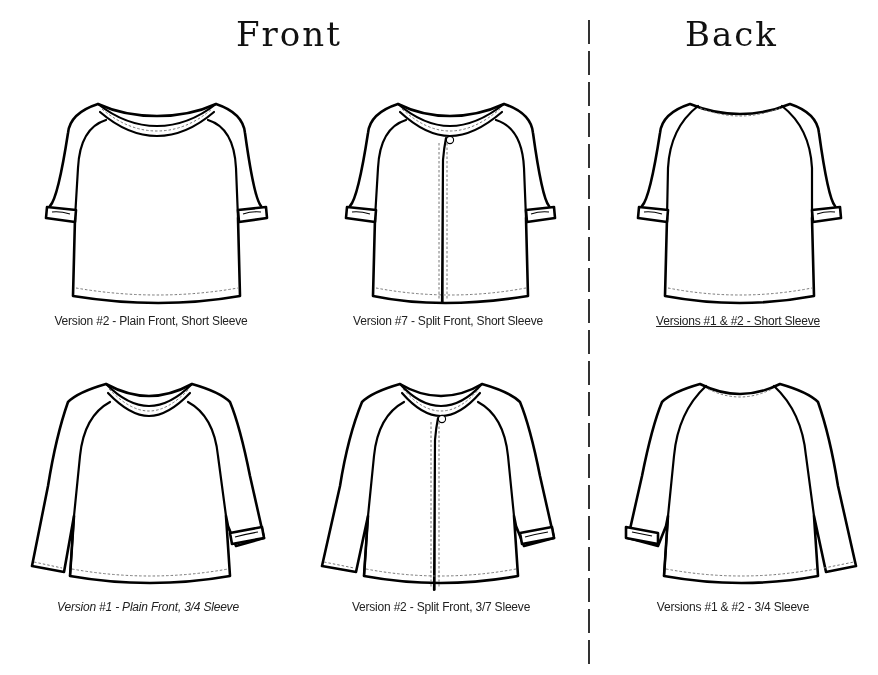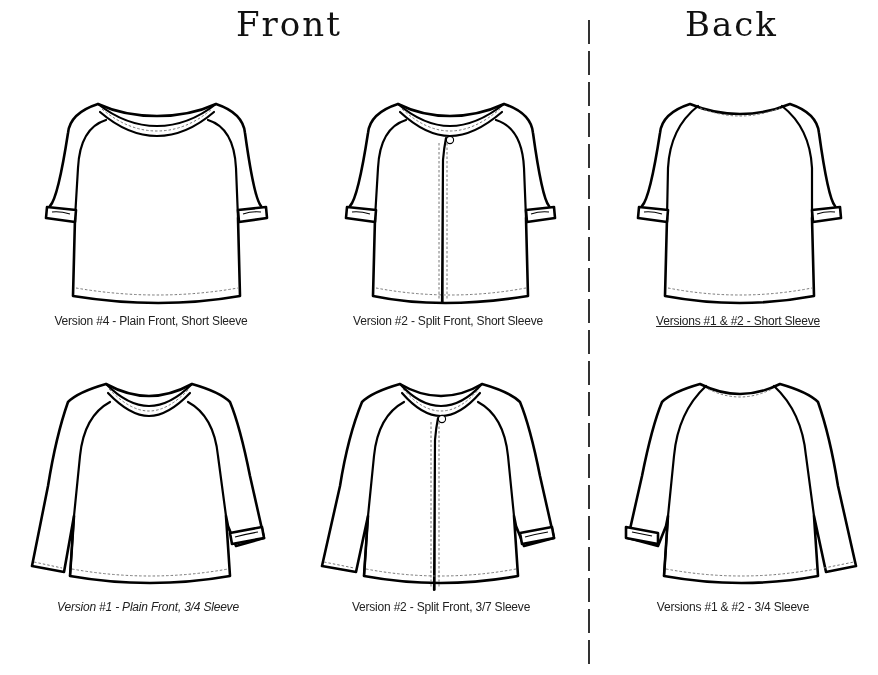--- a/index.html
+++ b/index.html
@@ -1,18 +1,18 @@
 <!DOCTYPE html>
 <html><head>
 <meta charset="utf-8">
 <style>
   html, body { margin: 0; padding: 0; background: #ffffff; }
   body { width: 878px; height: 675px; position: relative; overflow: hidden;
          font-family: "Liberation Sans", sans-serif; color: #1a1a1a; }
-  .heading { position: absolute; top: 4px; font-family: "DejaVu Serif", "Liberation Serif", serif;
+  .heading { position: absolute; top: 14px; font-family: "DejaVu Serif", "Liberation Serif", serif;
              font-size: 34px; letter-spacing: 2px; color: #111; font-weight: normal; }
   .heading.front { left: 236px; }
   .heading.back { left: 685px; }
   .divider { position: absolute; left: 588px; top: 20px; height: 650px; width: 2px; }
   .panel { position: absolute; }
   .panel svg { position: absolute; left: 0; top: 0; overflow: visible; }
   .caption { position: absolute; font-size: 12px; color: #222; white-space: nowrap;
              transform: translateX(-50%); letter-spacing: -0.2px; }
   .outline { fill: #fff; stroke: #000; stroke-width: 2.6; stroke-linejoin: round; stroke-linecap: round; }
   .seam { fill: none; stroke: #000; stroke-width: 2.2; stroke-linecap: round; }
@@ -42,21 +42,21 @@
     <path class="seam" d="M168 32 Q 194 40 196 80 L 198 130"></path>
 
     <path class="outline" d="M7 119 L 36 122 L 35 134 L 6 130 Z"></path>
     <path class="thin" d="M12 124 Q 20 123 30 126"></path>
     <path class="outline" d="M198 122 L 226 119 L 227 130 L 199 134 Z"></path>
     <path class="thin" d="M203 126 Q 212 123 221 124"></path>
 
     <path class="stitch" d="M36 200 Q 117 214 198 200"></path>
   </svg>
 </div>
-<div class="caption" style="left:151px; top:314px;">Version #4 - Plain Front, Short Sleeve</div>
+<div class="caption" style="left:151px; top:314px;">Version #2 - Plain Front, Short Sleeve</div>
 
 <div class="panel" style="left:330px; top:88px;">
   <svg width="240" height="215">
     <path class="outline" d="M68 16 Q 40 25 38 45 Q 28 110 20 118 L 18 126 L 45 130 L 43 208 Q 110 222 198 208 L 196 130 L 221 126 L 219 118 Q 212 110 203 45 Q 201 25 174 16 Q 148 28 120 28 Q 92 28 68 16 Z"></path>
     <path class="seam" d="M68 16 Q 94 38 120 38 Q 146 38 174 16"></path>
     <path class="stitch" d="M72 21 Q 96 43 120 43 Q 144 43 170 21"></path>
     <path class="seam" d="M70 24 Q 96 48 120 48 Q 144 48 172 24"></path>
     <path class="seam" d="M76 32 Q 50 40 48 80 L 45 130"></path>
     <path class="seam" d="M166 32 Q 192 40 194 80 L 196 130"></path>
 
@@ -67,21 +67,21 @@
     <path class="stitch" d="M109 55 L 109 212"></path>
     <path class="stitch" d="M117 55 L 117 212"></path>
 
     <path class="outline" d="M17 119 L 46 122 L 45 134 L 16 130 Z"></path>
     <path class="thin" d="M22 124 Q 30 123 40 126"></path>
     <path class="outline" d="M196 122 L 224 119 L 225 130 L 197 134 Z"></path>
     <path class="thin" d="M201 126 Q 210 123 219 124"></path>
     <path class="stitch" d="M46 200 Q 120 214 196 200"></path>
   </svg>
 </div>
-<div class="caption" style="left:448px; top:314px;">Version #2 - Split Front, Short Sleeve</div>
+<div class="caption" style="left:448px; top:314px;">Version #7 - Split Front, Short Sleeve</div>
 
 <div class="panel" style="left:620px; top:88px;">
   <svg width="240" height="215">
     <path class="outline" d="M70 16 Q 42 25 40 45 Q 30 110 22 118 L 20 126 L 47 130 L 45 208 Q 120 222 194 208 L 192 130 L 217 126 L 215 118 Q 208 110 199 45 Q 197 25 170 16 Q 146 26 120 26 Q 94 26 70 16 Z"></path>
     <path class="stitch" d="M80 20 Q 100 28 120 28 Q 140 28 160 20"></path>
     <path class="seam" d="M78 18 Q 50 40 48 80 L 47 130"></path>
     <path class="seam" d="M162 18 Q 190 40 192 80 L 192 130"></path>
     <path class="outline" d="M19 119 L 48 122 L 47 134 L 18 130 Z"></path>
     <path class="thin" d="M24 124 Q 32 123 42 126"></path>
     <path class="outline" d="M192 122 L 220 119 L 221 130 L 193 134 Z"></path>

